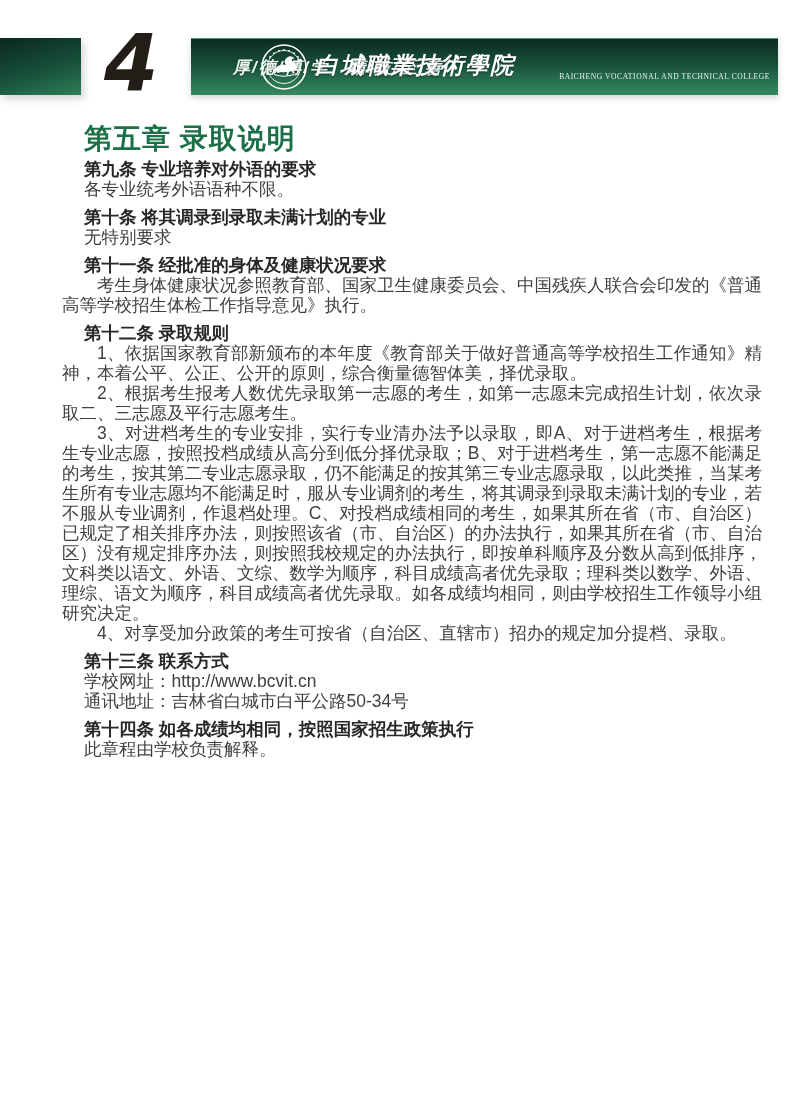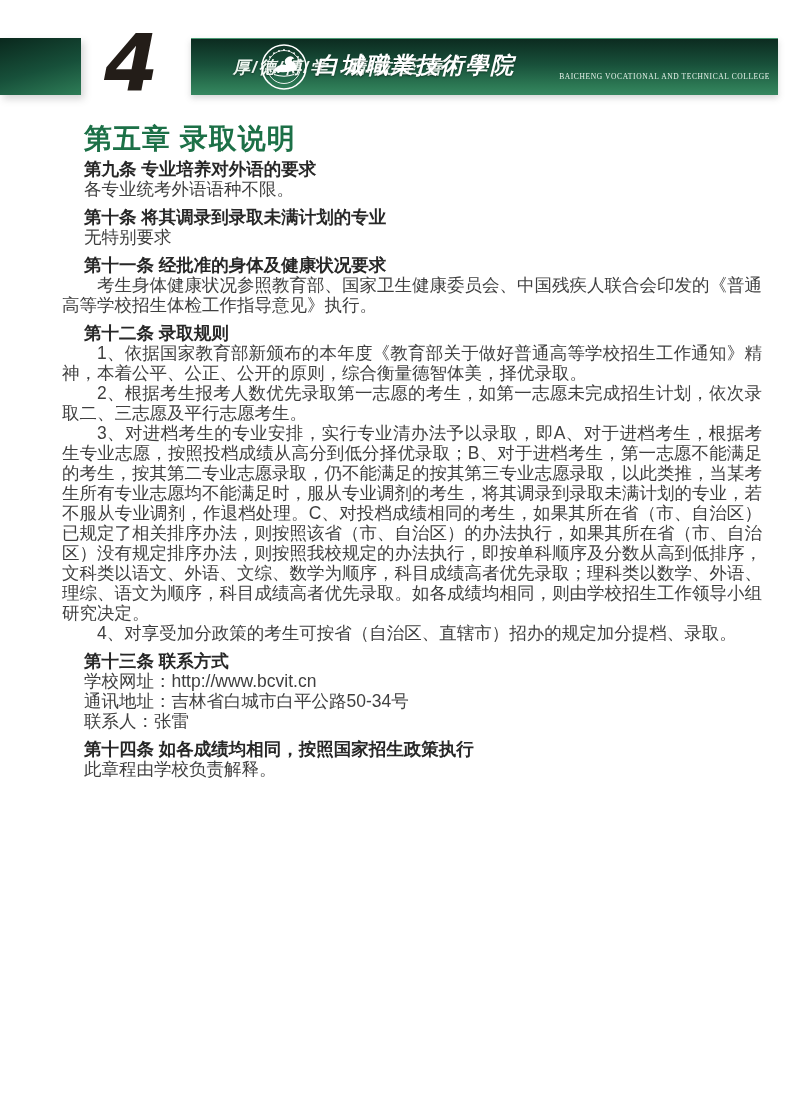--- a/index.html
+++ b/index.html
@@ -121,21 +121,20 @@
           <div class="sec-heading">第十二条 录取规则</div>
           <p class="para-indent">1、依据国家教育部新颁布的本年度《教育部关于做好普通高等学校招生工作通知》精神，本着公平、公正、公开的原则，综合衡量德智体美，择优录取。</p>
           <p class="para-indent">2、根据考生报考人数优先录取第一志愿的考生，如第一志愿未完成招生计划，依次录取二、三志愿及平行志愿考生。</p>
           <p class="para-indent">3、对进档考生的专业安排，实行专业清办法予以录取，即A、对于进档考生，根据考生专业志愿，按照投档成绩从高分到低分择优录取；B、对于进档考生，第一志愿不能满足的考生，按其第二专业志愿录取，仍不能满足的按其第三专业志愿录取，以此类推，当某考生所有专业志愿均不能满足时，服从专业调剂的考生，将其调录到录取未满计划的专业，若不服从专业调剂，作退档处理。C、对投档成绩相同的考生，如果其所在省（市、自治区）已规定了相关排序办法，则按照该省（市、自治区）的办法执行，如果其所在省（市、自治区）没有规定排序办法，则按照我校规定的办法执行，即按单科顺序及分数从高到低排序，文科类以语文、外语、文综、数学为顺序，科目成绩高者优先录取；理科类以数学、外语、理综、语文为顺序，科目成绩高者优先录取。如各成绩均相同，则由学校招生工作领导小组研究决定。</p>
           <p class="para-indent">4、对享受加分政策的考生可按省（自治区、直辖市）招办的规定加分提档、录取。</p>
         </section>
         <section class="sec">
           <div class="sec-heading">第十三条 联系方式</div>
           <p class="para-plain">学校网址：http://www.bcvit.cn</p>
           <p class="para-plain">通讯地址：吉林省白城市白平公路50-34号</p>
-          <p class="para-plain">联系人：张雷</p>
         </section>
         <section class="sec">
           <div class="sec-heading">第十四条 如各成绩均相同，按照国家招生政策执行</div>
           <p class="para-plain">此章程由学校负责解释。</p>
         </section>
       </div>
   </main>
 
 </div>
 

